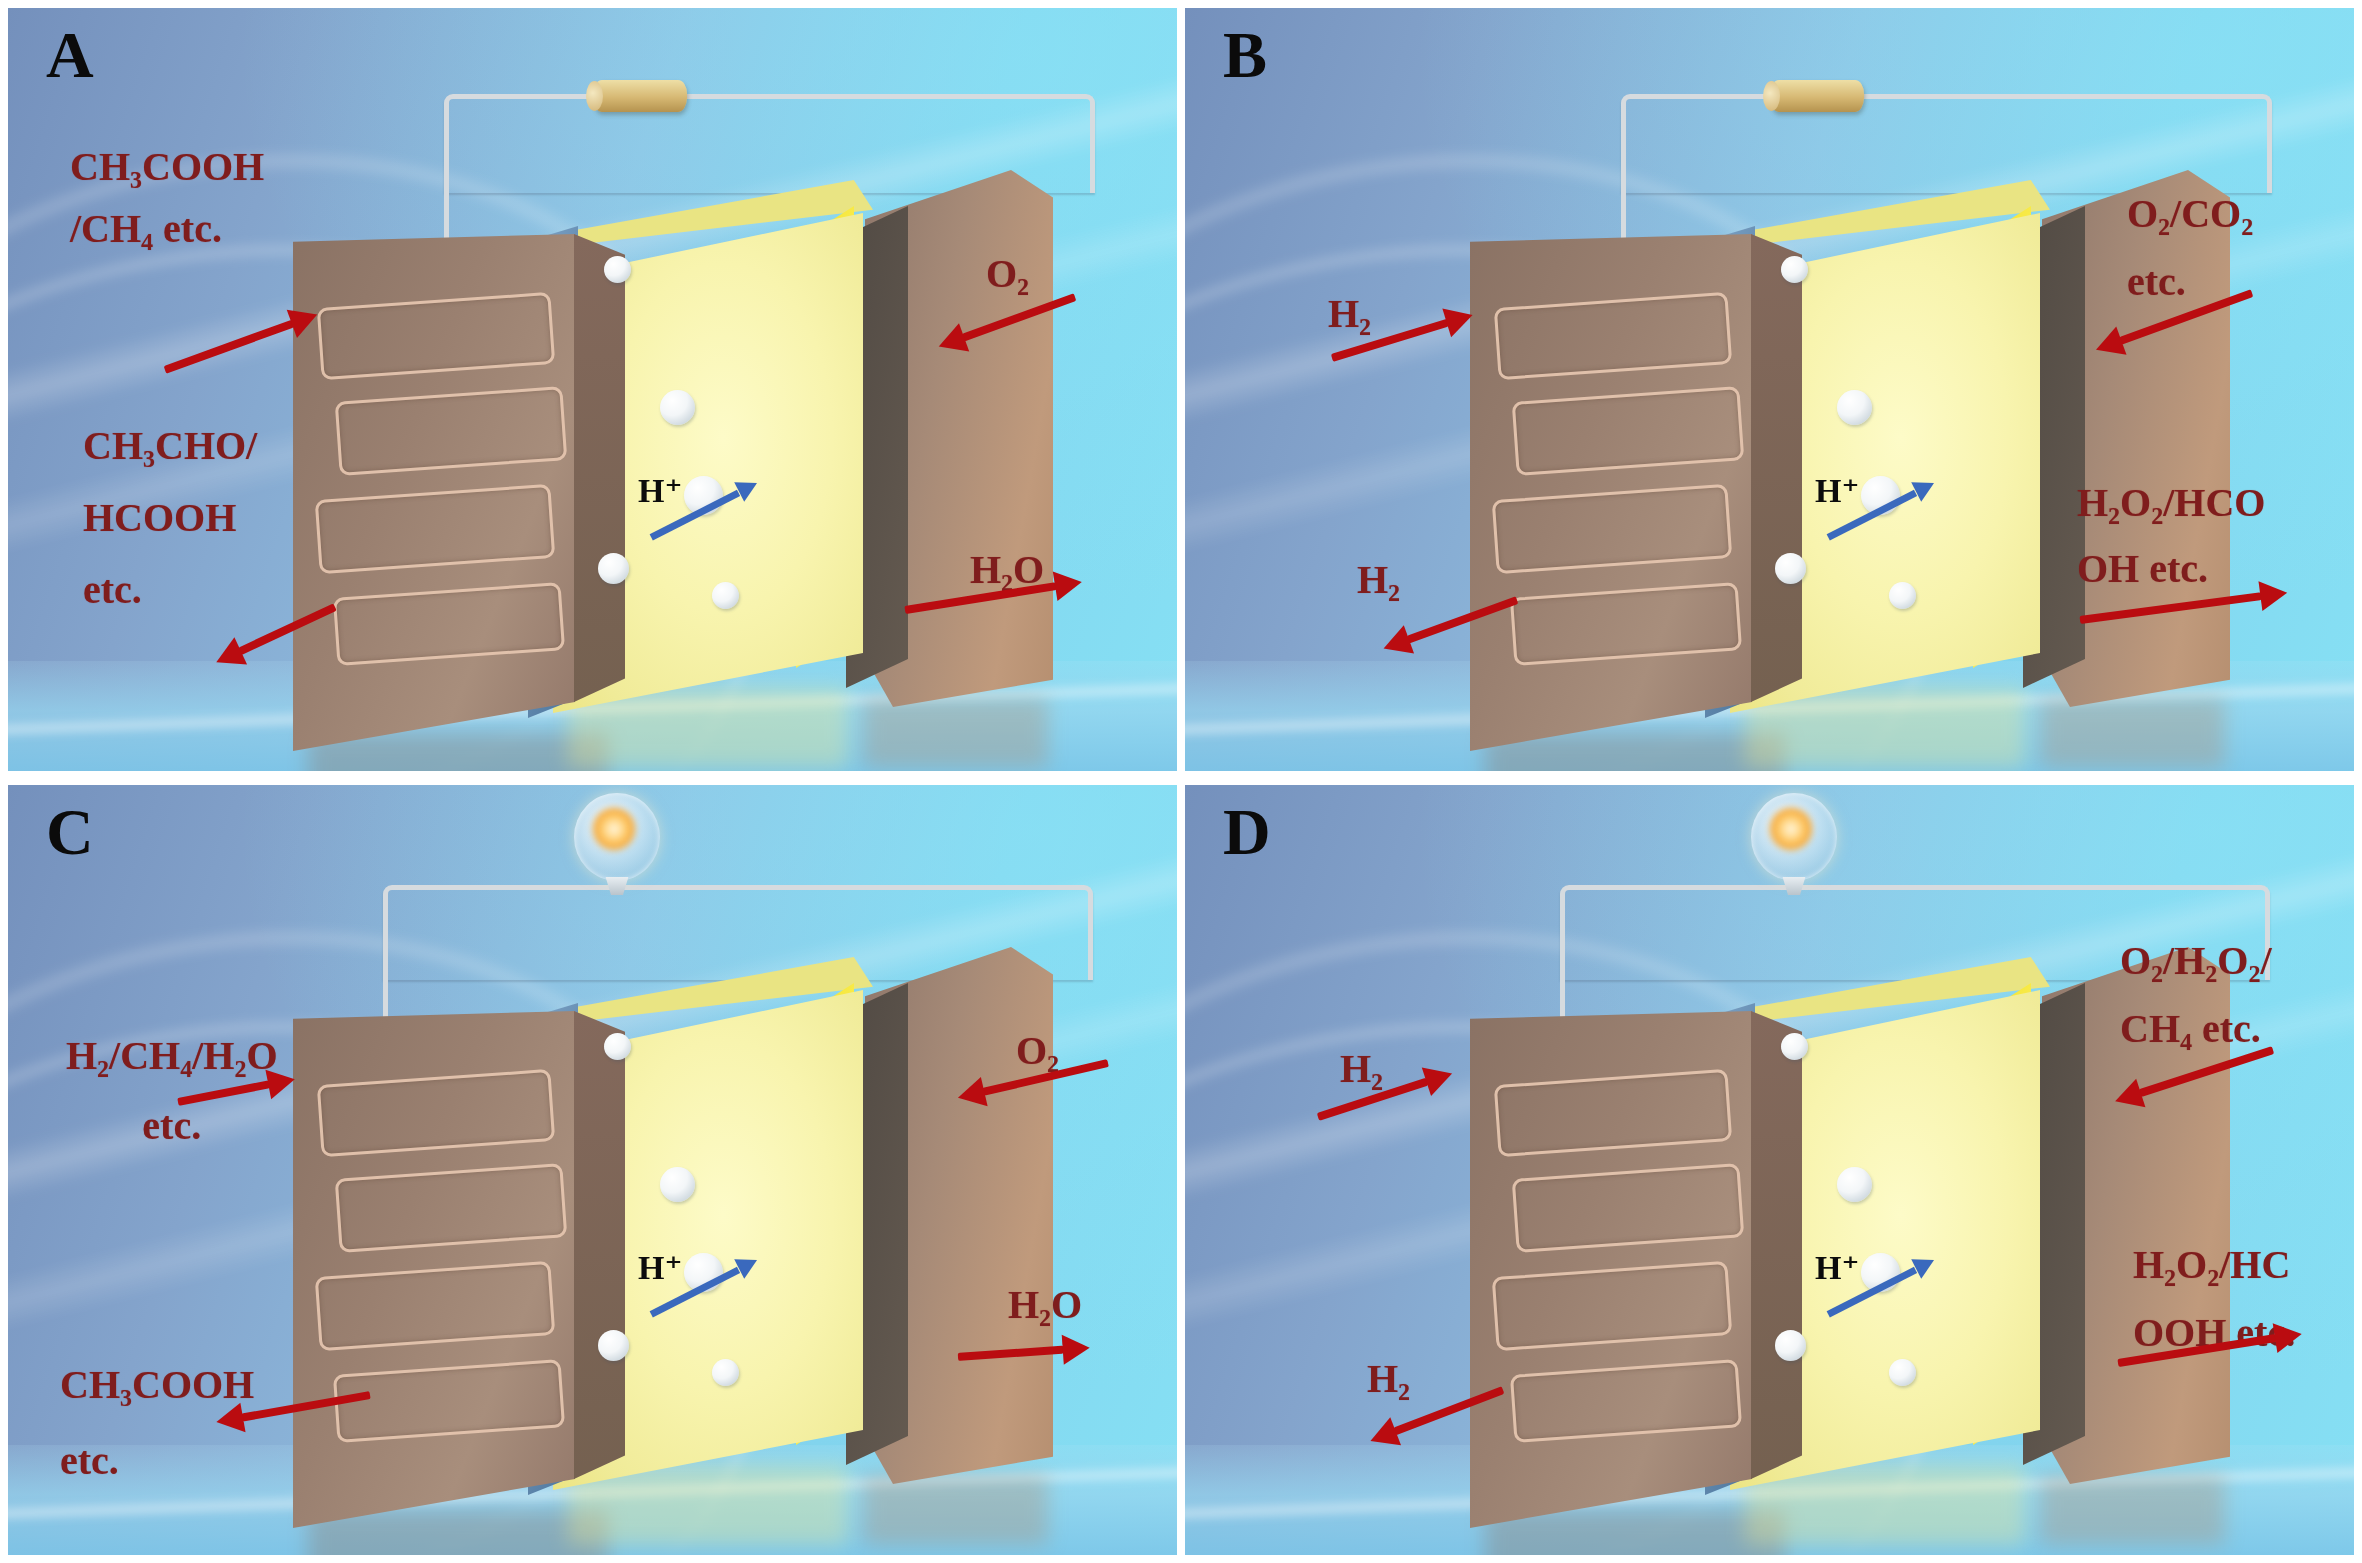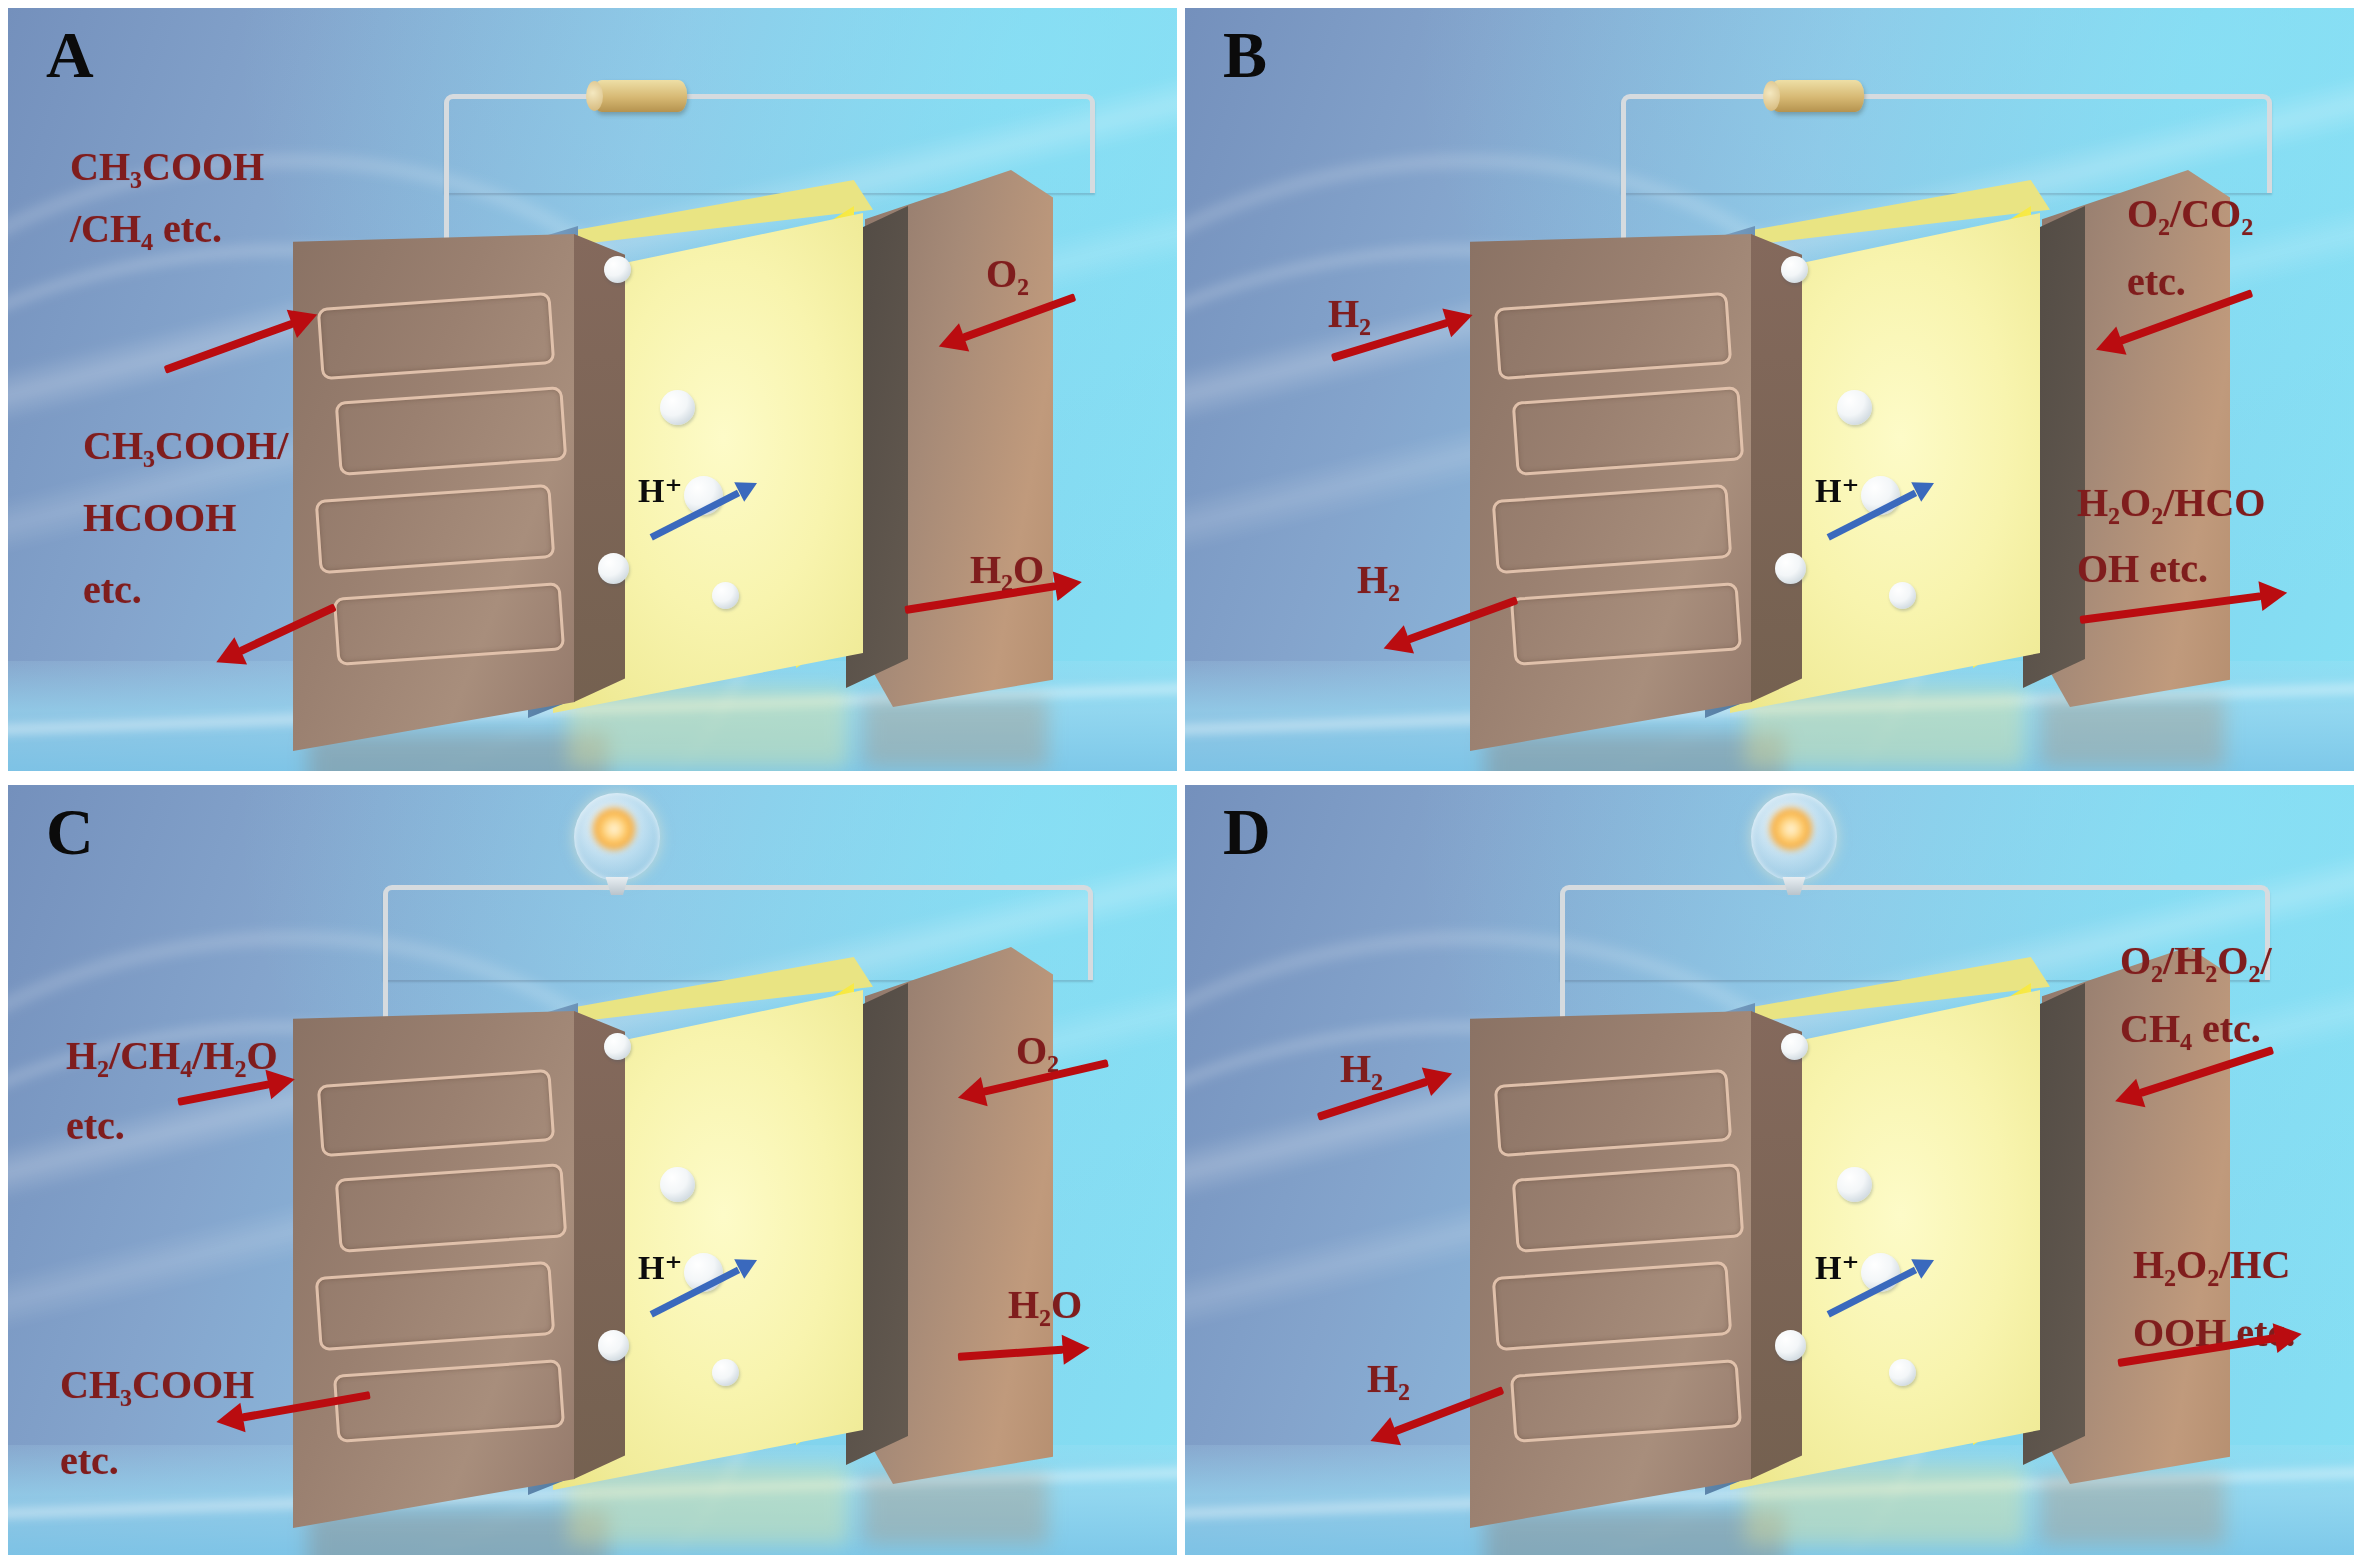--- a/index.html
+++ b/index.html
@@ -138,21 +138,21 @@
 
   .pB .lbl-in-left{left:143px;top:272px;}
   .pB .lbl-out-left{left:172px;top:538px;}
   .pB .lbl-in-right{left:942px;top:172px;}
   .pB .lbl-out-right{left:892px;top:462px;line-height:1.65;}
   .pB .arr-in-left{left:147px;top:350px;width:145px;transform:rotate(-17deg);}
   .pB .arr-out-left{left:332px;top:592px;width:140px;transform:rotate(160deg);}
   .pB .arr-in-right{left:1067px;top:285px;width:164px;transform:rotate(160deg);}
   .pB .arr-out-right{left:895px;top:612px;width:207px;transform:rotate(-7.5deg);}
 
-  .pC .lbl-in-left{left:58px;top:236px;line-height:1.75;}
+  .pC .lbl-in-left{left:58px;top:236px;line-height:1.75;text-align:center;}
   .pC .lbl-out-left{left:52px;top:562px;line-height:1.9;}
   .pC .lbl-in-right{left:1008px;top:232px;}
   .pC .lbl-out-right{left:1000px;top:486px;}
   .pC .arr-in-left{left:170px;top:317px;width:117px;transform:rotate(-11deg);}
   .pC .arr-out-left{left:362px;top:610px;width:154px;transform:rotate(170deg);}
   .pC .arr-in-right{left:1100px;top:278px;width:152px;transform:rotate(167deg);}
   .pC .arr-out-right{left:950px;top:572px;width:130px;transform:rotate(-4deg);}
 
   .pD .lbl-in-left{left:155px;top:250px;}
   .pD .lbl-out-left{left:182px;top:560px;}
@@ -215,21 +215,21 @@
     <div class="barrow">
         <i class="shaft"></i>
         <i class="head"></i>
       </div>
     <div class="letter">A</div>
     <div class="ann lbl-in-left">
       <span>CH₃COOH</span>
       <span>/CH₄ etc.</span>
     </div>
     <div class="ann lbl-out-left">
-      <span>CH₃COOH/</span>
+      <span>CH₃CHO/</span>
       <span>HCOOH</span>
       <span>etc.</span>
     </div>
     <div class="ann lbl-in-right">
       <span>O₂</span>
       <span></span>
     </div>
     <div class="ann lbl-out-right">
       <span>H₂O</span>
       <span></span>

